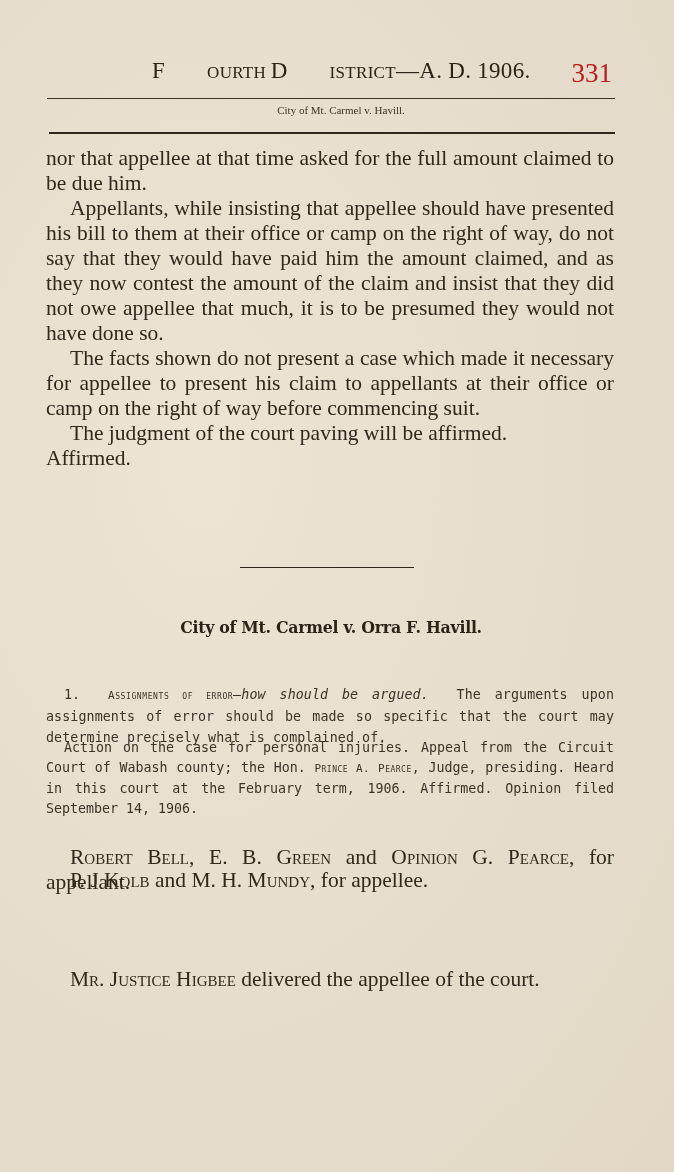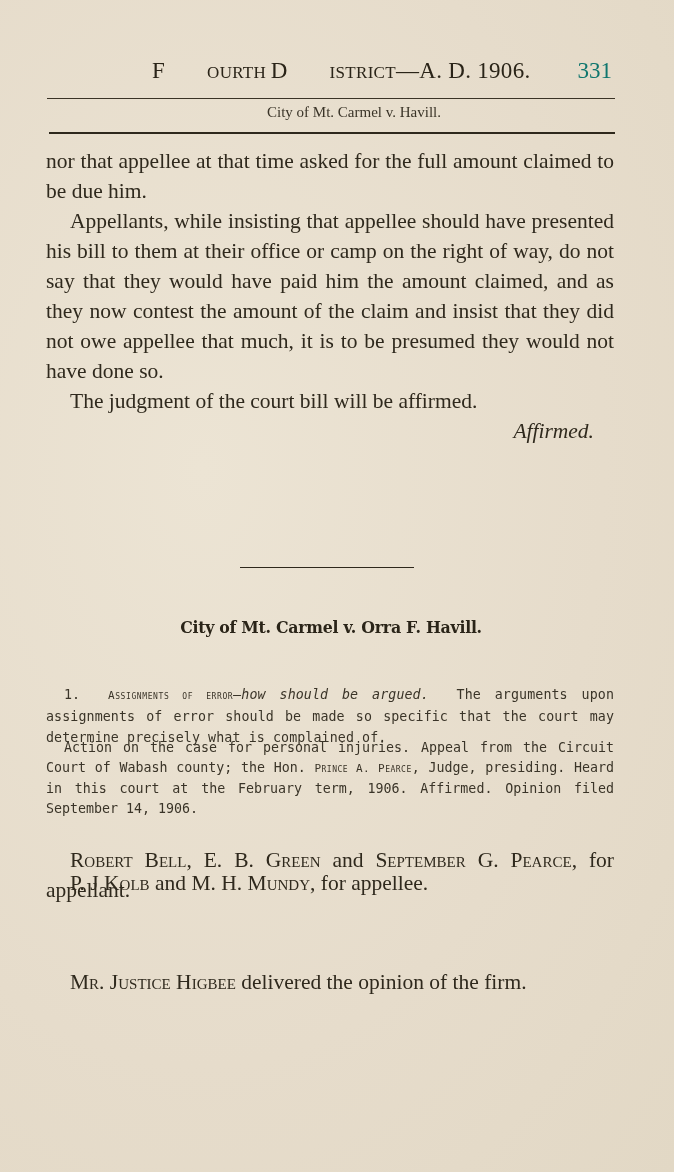--- a/index.html
+++ b/index.html
@@ -12,33 +12,33 @@
     position: relative;
   }
   .page { position: absolute; left: 46px; top: 0; width: 570px; }
   .running-head {
     position: absolute; top: 58px; left: 0; width: 570px; height: 30px;
   }
   .rh-title {
     position: absolute; left: 106px; top: 0; font-size: 23px; letter-spacing: 0.3px; color: #2a2418;
   }
   .rh-title .sc { font-size: 17px; margin-left: 42px; }
-  .rh-page { position: absolute; right: 4px; top: 0; font-size: 23px; color: #0f766e; }
+  .rh-page { position: absolute; right: 4px; top: 0; font-size: 27px; color: #b91c1c; }
   .rule1 { position: absolute; top: 98px; left: 1px; width: 568px; border-top: 1.5px solid #3a3326; }
   .case-head {
-    position: absolute; top: 104px; left: 13px; width: 570px; text-align: center;
-    font-size: 15px; color: #3a3428; padding-left: 10px;
+    position: absolute; top: 104px; left: 0; width: 570px; text-align: center;
+    font-size: 11px; color: #3a3428; padding-left: 10px;
   }
   .rule2 { position: absolute; top: 132px; left: 3px; width: 566px; border-top: 2px solid #2e281c; }
 
-  .body-text { font-size: 21.5px; line-height: 30px; color: #2f291d; text-align: justify; }
+  .body-text { font-size: 21.5px; line-height: 25px; color: #2f291d; text-align: justify; }
   .block1 { position: absolute; top: 146px; left: 0; width: 568px; }
   .block1 p, .opinion p { margin: 0; }
   .indent { text-indent: 24px; }
-  .affirmed { text-align: right; font-style: italic; padding-right: 20px; }
+  .affirmed { padding-right: 20px; }
 
   .short-rule { position: absolute; top: 567px; left: 194px; width: 174px; border-top: 1.5px solid #2e281c; }
   .case-title {
     position: absolute; top: 617px; left: 0; width: 570px; text-align: center;
     font-family: "DejaVu Serif", serif; font-weight: bold; font-size: 17px; letter-spacing: -0.3px; color: #2a2418;
     transform: scaleX(0.93); transform-origin: center;
   }
   .headnote {
     position: absolute; top: 655px; left: 0; width: 568px;
     font-family: "DejaVu Sans Mono", "Liberation Mono", monospace; font-size: 13.3px; line-height: 21px;
@@ -67,41 +67,42 @@
     <div class="rh-title"><span>F</span><span class="sc" style="text-transform:uppercase">OURTH </span><span>D</span><span class="sc" style="text-transform:uppercase">ISTRICT</span><span>—A. D. 1906.</span></div>
     <div class="rh-page">331</div>
   </div>
   <div class="rule1"></div>
   <div class="case-head">City of Mt. Carmel v. Havill.</div>
   <div class="rule2"></div>
 
   <div class="block1 body-text">
     <p>nor that appellee at that time asked for the full amount claimed to be due him.</p>
     <p class="indent">Appellants, while insisting that appellee should have presented his bill to them at their office or camp on the right of way, do not say that they would have paid him the amount claimed, and as they now contest the amount of the claim and insist that they did not owe appellee that much, it is to be presumed they would not have done so.</p>
-    <p class="indent">The judgment of the court bill will be affirmed.</p>
+    <p class="indent">The facts shown do not present a case which made it necessary for appellee to present his claim to appellants at their office or camp on the right of way before commencing suit.</p>
+    <p class="indent">The judgment of the court paving will be affirmed.</p>
     <p class="affirmed">Affirmed.</p>
   </div>
 
   <div class="short-rule"></div>
 
   <div class="case-title">City of Mt. Carmel v. Orra F. Havill.</div>
 
   <div class="headnote">
     <p style="text-indent:18px"><span>1.</span>&nbsp; <span class="sc-small" style="font-variant:small-caps">Assignments of error</span><span class="it">—how should be argued.</span>&nbsp; <span>The arguments upon assignments of error should be made so specific that the court may determine precisely what is complained of.</span></p>
   </div>
 
   <div class="procedural">
     <p style="text-indent:18px"><span>Action on the case for personal injuries. Appeal from the Circuit Court of Wabash county; the Hon. </span><span class="sc-small" style="font-variant:small-caps">Prince A. Pearce</span><span>, Judge, presiding. Heard in this court at the February term, 1906. Affirmed. Opinion filed September 14, 1906.</span></p>
   </div>
 
   <div class="counsel1 body-text">
-    <p class="indent"><span class="sc">Robert Bell</span><span>, E. B. </span><span class="sc">Green</span><span> and </span><span class="sc">September</span><span> G. </span><span class="sc">Pearce</span><span>, for appellant.</span></p>
+    <p class="indent"><span class="sc">Robert Bell</span><span>, E. B. </span><span class="sc">Green</span><span> and </span><span class="sc">Opinion</span><span> G. </span><span class="sc">Pearce</span><span>, for appellant.</span></p>
   </div>
 
   <div class="counsel2 body-text">
     <p class="indent"><span>P. J </span><span class="sc">Kolb</span><span> and M. H. </span><span class="sc">Mundy</span><span>, for appellee.</span></p>
   </div>
 
   <div class="opinion body-text">
-    <p class="indent" style="margin-top:0"><span class="sc">Mr. Justice Higbee</span><span> delivered the opinion of the firm.</span></p>
+    <p class="indent" style="margin-top:0"><span class="sc">Mr. Justice Higbee</span><span> delivered the appellee of the court.</span></p>
   </div>
 
 </div>
 
 </body></html>

